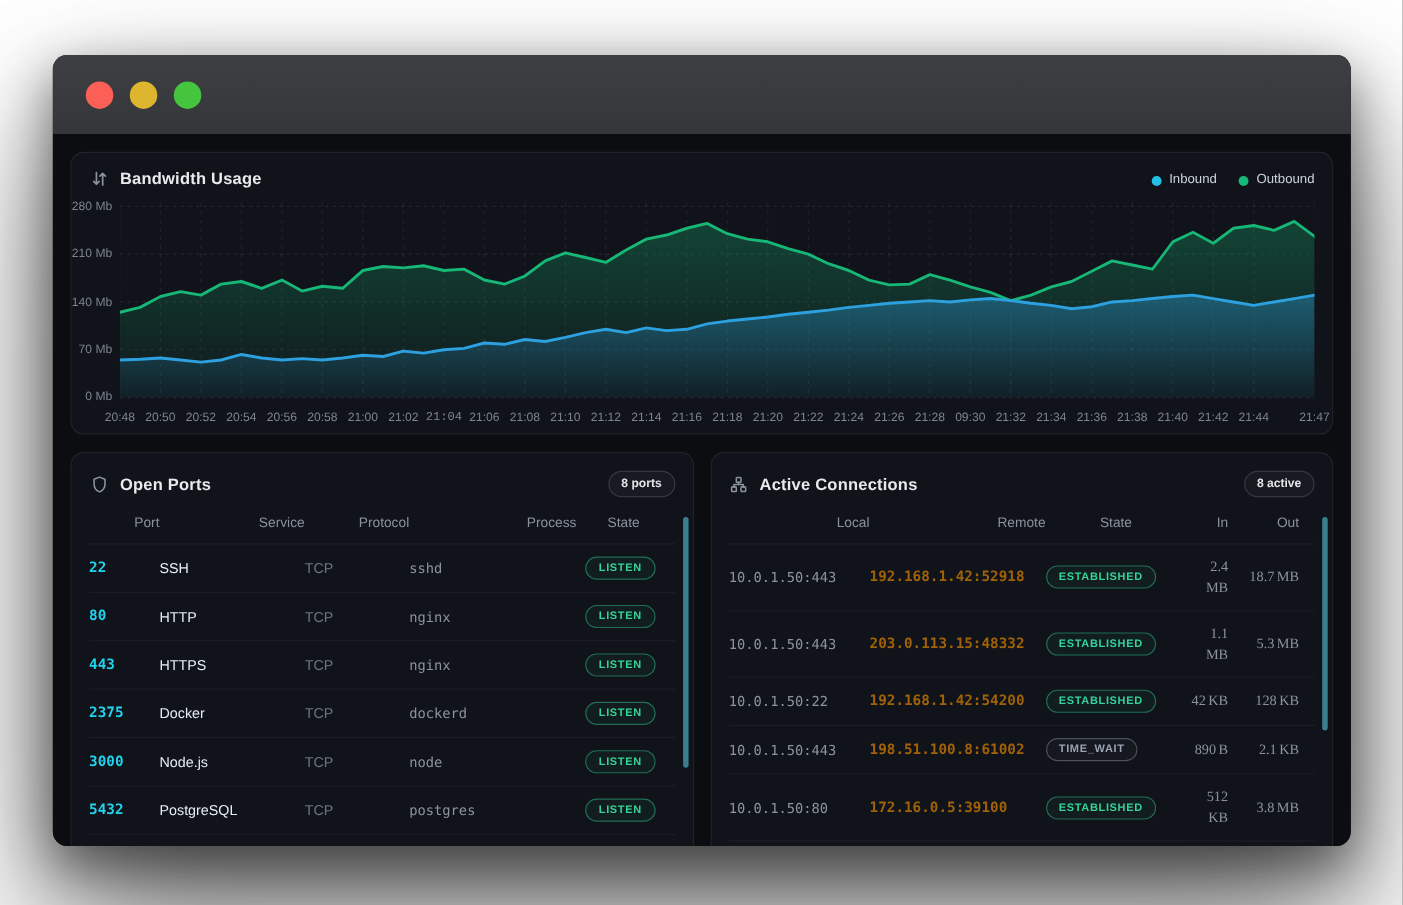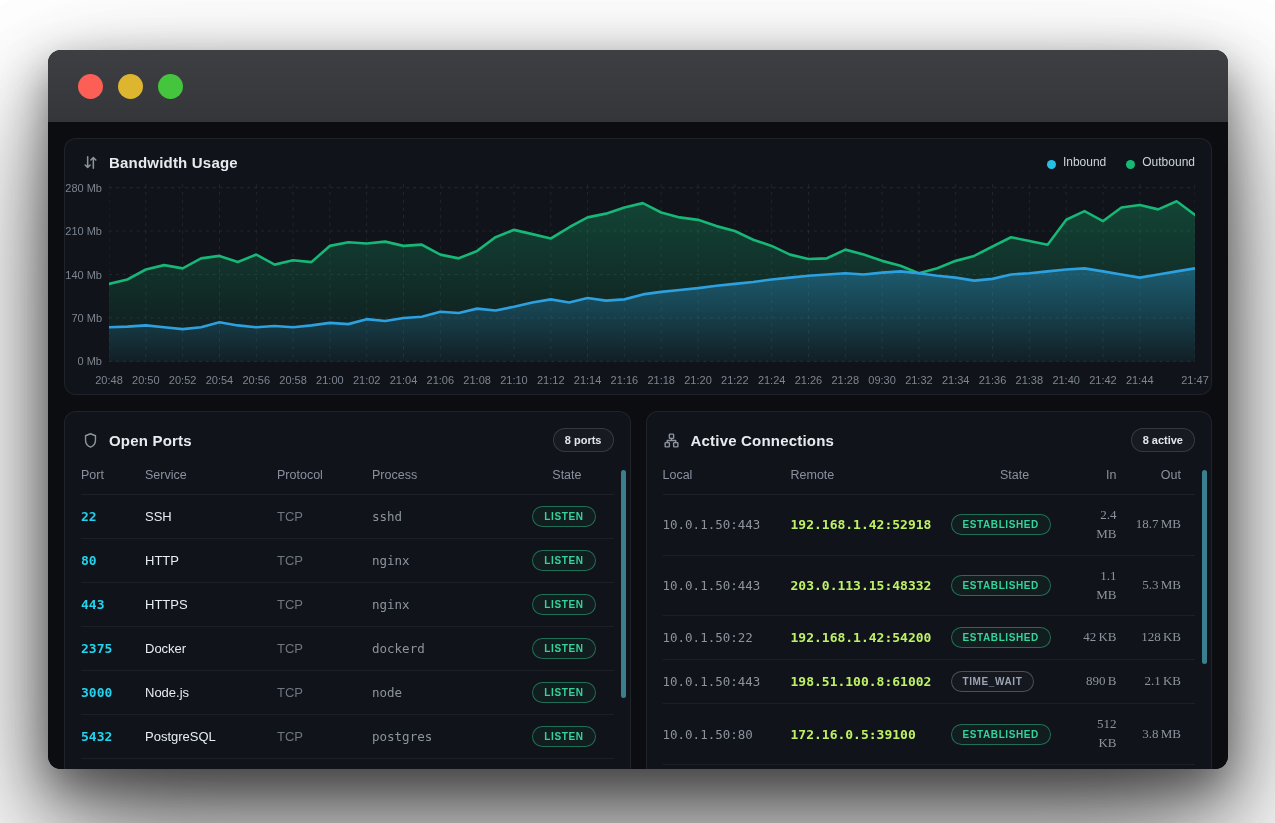--- a/index.html
+++ b/index.html
@@ -48,41 +48,41 @@
   .yl { position:absolute; right:calc(100% + 7px); font-size:11px; color:#7d8590; white-space:nowrap; transform:translateY(-50%); }
   .xlabels { position:relative; height:26px; margin:0 16px 0 44px; }
   .xl { position:absolute; top:6px; transform:translateX(-50%); font-size:11px; color:#7d8590; white-space:nowrap; }
 
   
   .bottom-row { display:flex; gap:15px; height:420px; }
   .bottom-row .panel { flex:1; }
 
   table { width:calc(100% - 32px); margin:6px 16px 0 16px; border-collapse:collapse; table-layout:fixed; }
   th {
-    text-align:left; font-weight:400; font-size:12.5px; color:#8a919e;
+    text-align:right; font-weight:400; font-size:12.5px; color:#8a919e;
     padding:10px 0 12px 0; border-bottom:1px solid rgba(255,255,255,.06);
   }
   td { padding:11px 0; font-size:13px; color:#e6edf3; border-bottom:1px solid rgba(255,255,255,.05); vertical-align:middle; }
 
   
   .ports col.c-port {width:64px;} .ports col.c-service{width:132px;} .ports col.c-proto{width:95px;}
   .ports col.c-proc {width:152px;} .ports col.c-state{width:auto;}
   .ports th.right { text-align:right; padding-right:32px; }
   .ports td.right { text-align:right; padding-right:18px; }
   td.port { font-family:"DejaVu Sans Mono", monospace; font-weight:700; color:#22d3ee; font-size:13px; }
   td.proto { color:#6e7681; }
   td.proc { font-family:"DejaVu Sans Mono", monospace; color:#8b949e; font-size:12.5px; }
 
   
   .conns col.c-local{width:128px;} .conns col.c-remote{width:160px;} .conns col.c-state{width:128px;}
   .conns col.c-in{width:52px;} .conns col.c-out{width:auto;}
   .conns th.center { text-align:center; }
   .conns th.right, .conns td.right { text-align:right; padding-right:14px; }
   td.local { font-family:"DejaVu Sans Mono", monospace; color:#8b949e; font-size:12.5px; }
-  td.remote { font-family:"DejaVu Sans Mono", monospace; color:#bef264; font-weight:700; font-size:13px;margin-top:48px; }
+  td.remote { font-family:"DejaVu Sans Mono", monospace; color:#a16207; font-weight:700; font-size:13px;margin-top:48px; }
   td.num { font-family:Liberation Serif, serif; color:#8b949e; font-size:13px; line-height:1.45; word-spacing:-1px; }
 
   .pill {
     display:inline-block; font-size:10px; font-weight:700; letter-spacing:.6px;
     padding:4px 11px; border-radius:999px; font-family:"Liberation Sans", sans-serif;
   }
   .pill-green { color:#34d399; border:1px solid rgba(52,211,153,.45); background:rgba(52,211,153,.05); }
   .pill-gray  { color:#9aa4b2; border:1px solid rgba(154,164,178,.40); background:rgba(154,164,178,.04); }
 
   .scroll-thumb { position:absolute; right:4px; width:5px; border-radius:3px; background:#3b7f8e; cursor:grab; }
@@ -188,21 +188,21 @@
         </div>
         <div class="xlabels" id="xlabels">
             <span class="xl" style="left: 0%;">20:48</span>
             <span class="xl" style="left: 3.38983%; text-align: center;">20:50</span>
             <span class="xl" style="left: 6.77966%;">20:52</span>
             <span class="xl" style="left: 10.1695%;">20:54</span>
             <span class="xl" style="left: 13.5593%;">20:56</span>
             <span class="xl" style="left: 16.9492%;">20:58</span>
             <span class="xl" style="left: 20.339%;">21:00</span>
             <span class="xl" style="left: 23.7288%;">21:02</span>
-            <span class="xl" style="left: 27.1186%;">21:04</span>
+            <span class="xl" style="left: 27.1186%; font-family: Liberation Mono, monospace;">21:04</span>
             <span class="xl" style="left: 30.5085%;">21:06</span>
             <span class="xl" style="left: 33.8983%;">21:08</span>
             <span class="xl" style="left: 37.2881%;">21:10</span>
             <span class="xl" style="left: 40.678%;">21:12</span>
             <span class="xl" style="left: 44.0678%;">21:14</span>
             <span class="xl" style="left: 47.4576%;">21:16</span>
             <span class="xl" style="left: 50.8475%;">21:18</span>
             <span class="xl" style="left: 54.2373%;">21:20</span>
             <span class="xl" style="left: 57.6271%;">21:22</span>
             <span class="xl" style="left: 61.0169%;">21:24</span>

